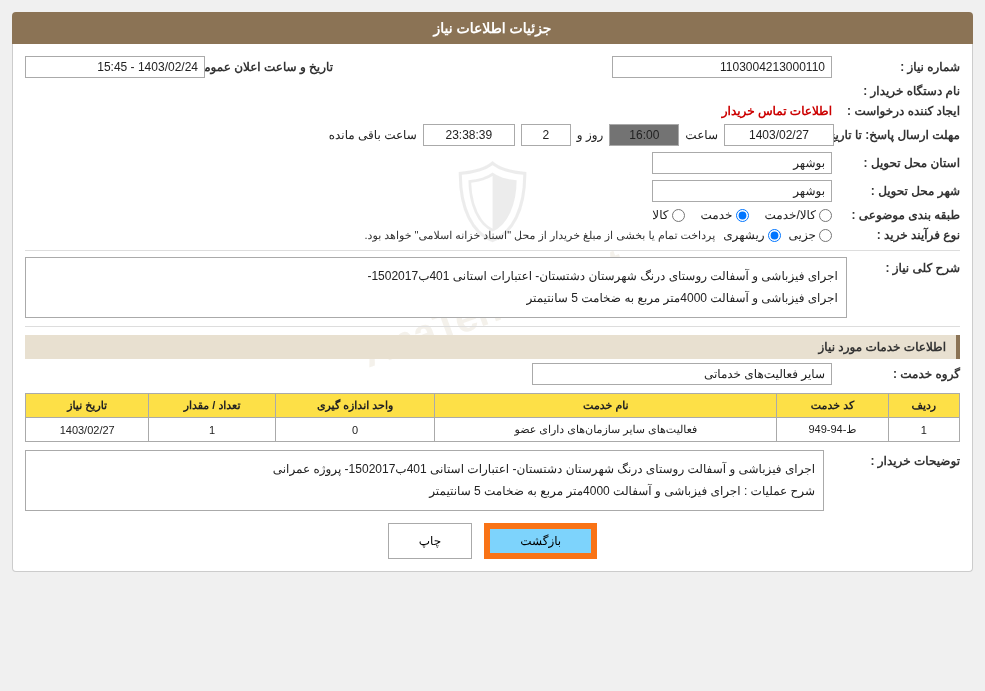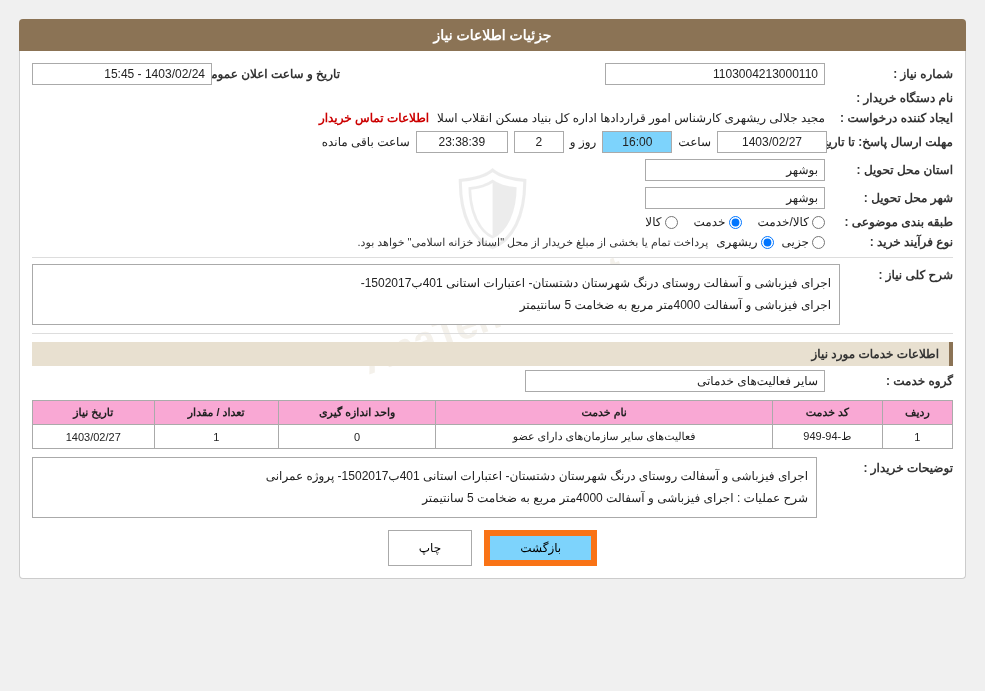--- a/index.html
+++ b/index.html
@@ -7,21 +7,21 @@
       font-family: Tahoma, Arial, sans-serif;
       background: #f0f0f0;
       direction: rtl;
       font-size: 12px;
       color: #222;
     }
     .page-wrapper {
       width: 985px;
       min-height: 691px;
       background: #f0f0f0;
-      padding: 19px;
+      padding: 12px;
     }
     .header-bar {
       background: #8B7355;
       color: white;
       text-align: center;
       padding: 8px 12px;
       font-size: 14px;
       font-weight: bold;
       border-radius: 4px 4px 0 0;
       margin-bottom: 0;
@@ -55,21 +55,21 @@
     .small-input {
       border: 1px solid #aaa;
       padding: 3px 5px;
       background: white;
       width: 110px;
       text-align: center;
     }
     .small-input-sm {
       border: 1px solid #aaa;
       padding: 3px 5px;
-      background: #7dd3fc;
+      background: #737373;
       width: 70px;
       text-align: center;
     }
     .small-input-xs {
       border: 1px solid #aaa;
       padding: 3px 5px;
       background: white;
       width: 50px;
       text-align: center;
     }
@@ -109,21 +109,21 @@
       line-height: 1.8;
       width: 100%;
     }
     .data-table {
       width: 100%;
       border-collapse: collapse;
       margin: 8px 0;
       font-size: 11px;
     }
     .data-table th {
-      background: #f9a8d4;
+      background: #fde047;
       border: 1px solid #aaa;
       padding: 5px 8px;
       text-align: center;
       font-weight: bold;
     }
     .data-table td {
       border: 1px solid #aaa;
       padding: 5px 8px;
       text-align: center;
     }
@@ -222,21 +222,20 @@
         <span class="label-cell" style="text-align:left;">تاریخ و ساعت اعلان عمومی :</span>
         <span class="input-box" style="width:170px;">1403/02/24 - 15:45</span>
       </div>
 
       <div style="display:flex; align-items:center; gap:8px; margin-bottom:6px;">
         <span class="label-cell">نام دستگاه خریدار :</span>
       </div>
 
       <div style="display:flex; align-items:center; gap:8px; margin-bottom:6px;">
         <span class="label-cell">ایجاد کننده درخواست :</span>
-        <span>مجید جلالی ریشهری کارشناس امور قراردادها اداره کل بنیاد مسکن انقلاب اسلا</span>
         <span class="highlighted-link">اطلاعات تماس خریدار</span>
       </div>
 
       <div style="display:flex; align-items:center; gap:6px; margin-bottom:6px; flex-wrap:wrap;">
         <span class="label-cell">مهلت ارسال پاسخ: تا تاریخ:</span>
         <span class="small-input">1403/02/27</span>
         <span>ساعت</span>
         <span class="small-input-sm">16:00</span>
         <span>روز و</span>
         <span class="small-input-xs">2</span>

